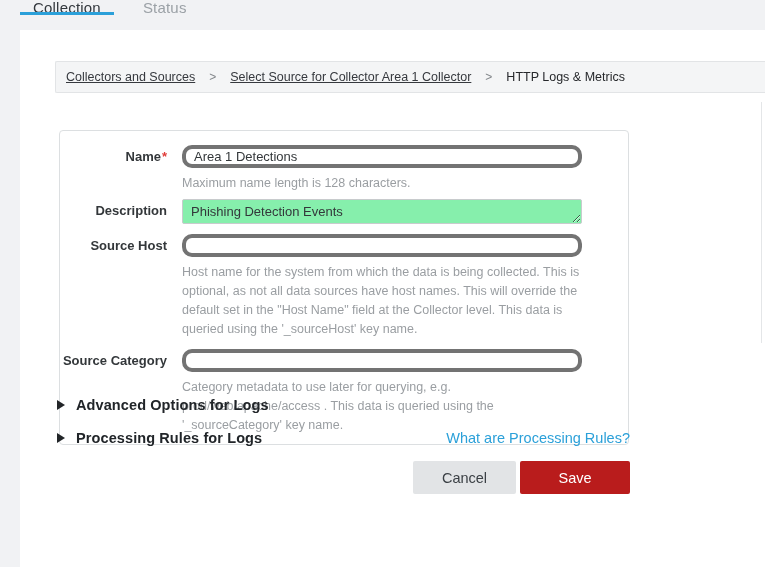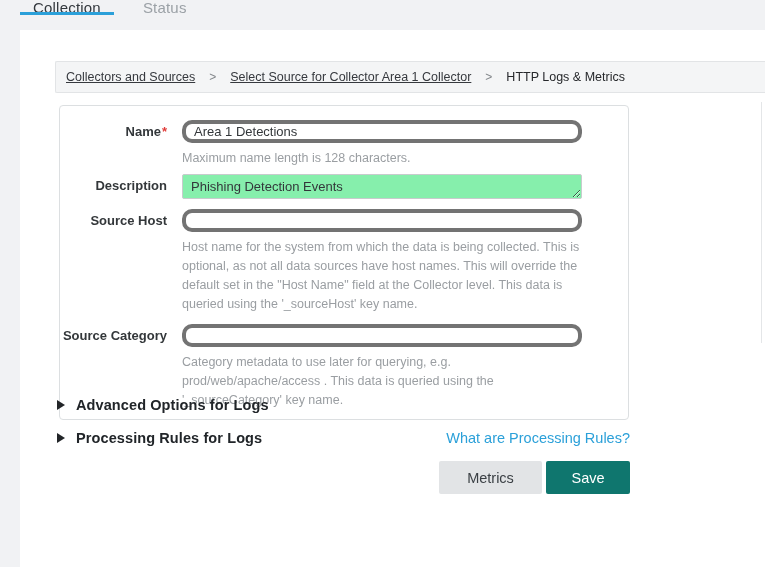--- a/index.html
+++ b/index.html
@@ -31,21 +31,21 @@
     border-radius:2px 0 0 2px;
     display:flex; align-items:center; padding-left:10px;
     font-size:12.5px; white-space:nowrap; overflow:hidden;
   }
   .crumb-link { color:#36393e; text-decoration:underline; cursor:pointer; }
   .crumb-sep { margin:0 14px; color:#82868a; font-size:12px; }
   .crumb-current { color:#26282b; }
 
   
   .panel {
-    position:absolute; left:59px; top:105px; width:570px; min-height:261px;
+    position:absolute; left:59px; top:130px; width:570px; min-height:261px;
     background:#fff; border:1px solid #dcdfe1; border-radius:4px;
     padding:14px 0 9px 0;
   }
   .frow { display:flex; }
   .frow + .frow { margin-top:10px; }
   .frow.tight { margin-top:6px; }
   .flabel {
     width:107px; flex-shrink:0; text-align:right; font-size:13px;
     font-weight:bold; color:#33373a; padding-top:4px; line-height:15px;
   }
@@ -75,21 +75,21 @@
   .section-title { font-size:14.5px; font-weight:bold; color:#212529; letter-spacing:.1px; }
   .spread { justify-content:space-between; }
   .help-link { font-size:14.5px; color:#2ba0d9; cursor:pointer; text-decoration:none; }
 
   .btnrow { display:flex; justify-content:flex-end; gap:4px; margin-top:13px; }
   .btn {
     height:33px; border:none; border-radius:2px; font-size:14.5px;
     font-family:inherit; cursor:pointer;
   }
   .btn-cancel { width:103px; background:#e2e4e6; color:#3b4045; }
-  .btn-save  { width:84px;  background:#0f766e; color:#ffffff; }
+  .btn-save  { width:110px;  background:#b91c1c; color:#ffffff; }
 
   .right-line { position:absolute; right:3px; top:102px; width:1px; height:241px; background:#e4e6e8; }
 </style>
 </head>
 <body>
 
 <div class="top-bar"></div>
 <div class="left-rail"></div>
 <div class="content"></div>
 
@@ -154,19 +154,19 @@
 
   <div class="section-row spread">
     <div class="section-header">
       <span class="tri"></span>
       <span class="section-title">Processing Rules for Logs</span>
     </div>
     <a class="help-link">What are Processing Rules?</a>
   </div>
 
   <div class="btnrow">
-    <button class="btn btn-cancel">Metrics</button>
+    <button class="btn btn-cancel">Cancel</button>
     <button class="btn btn-save">Save</button>
   </div>
 
 </div>
 
 <div class="right-line"></div>
 
 </body></html>

